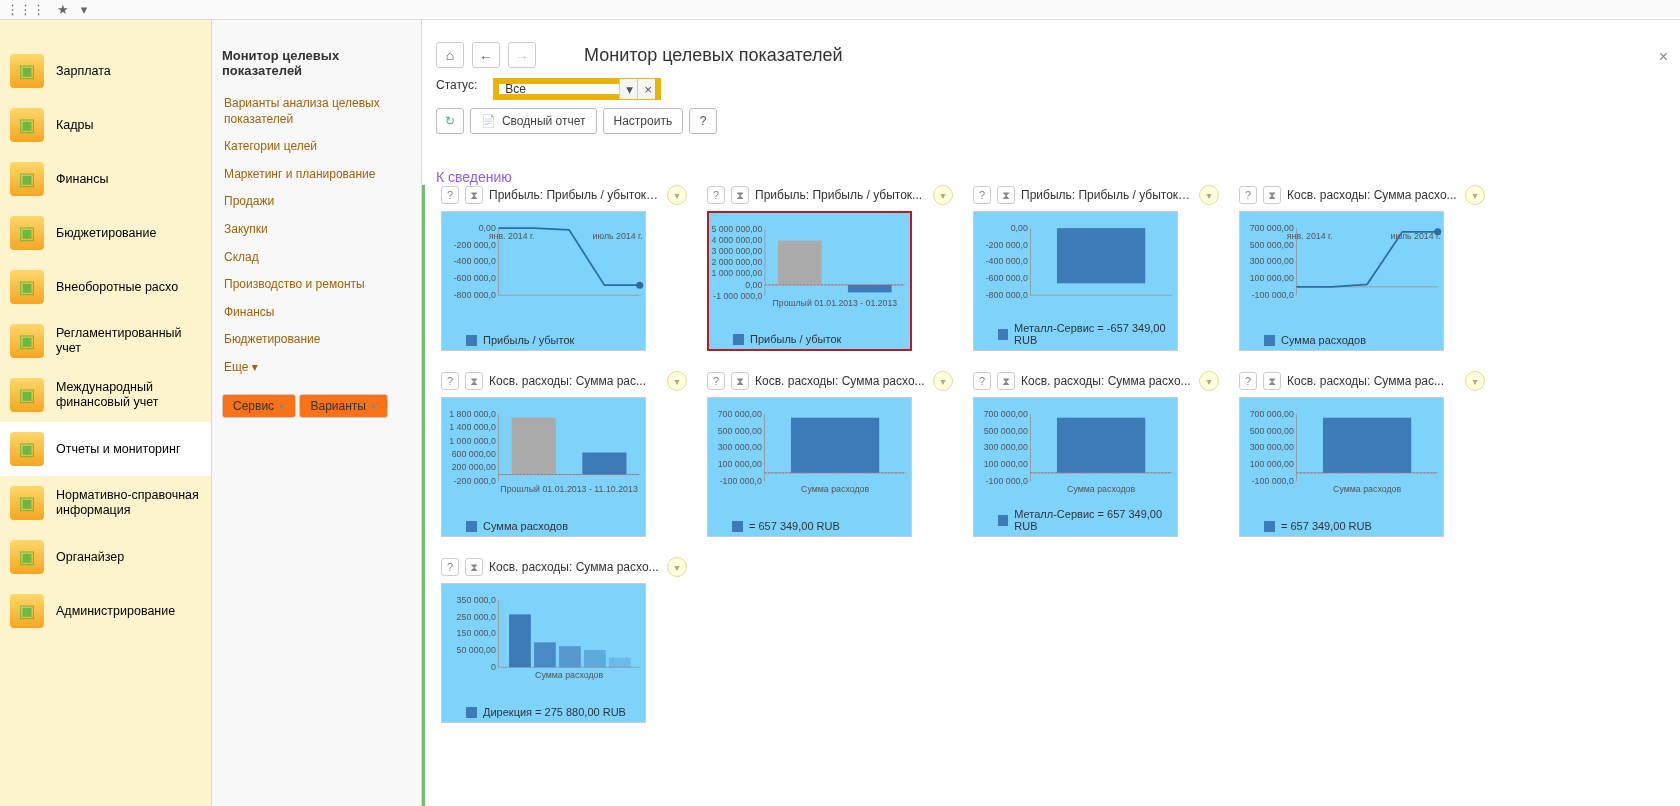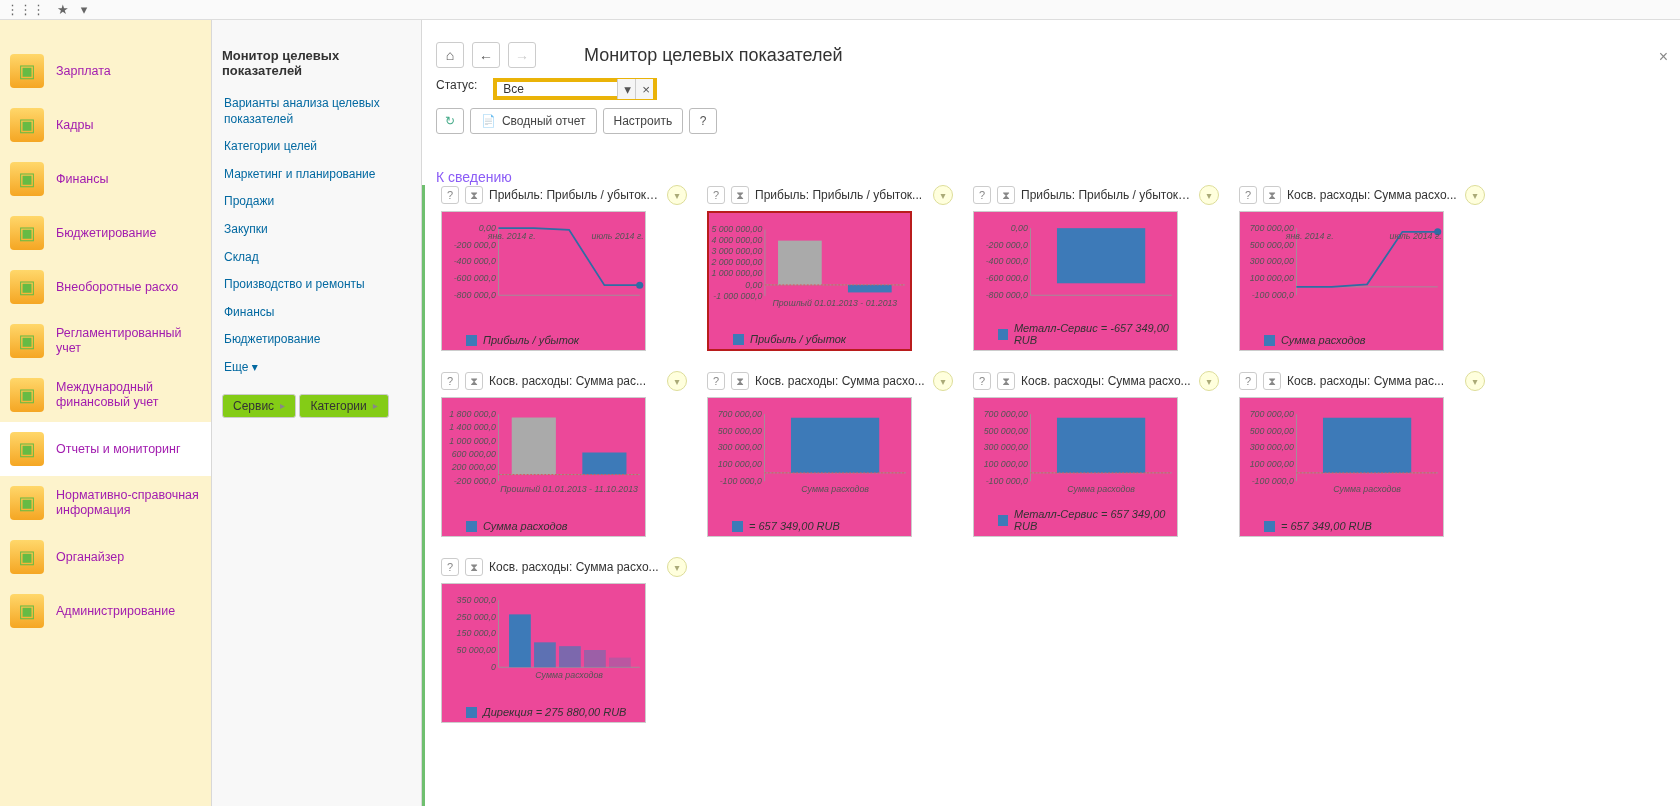--- a/index.html
+++ b/index.html
@@ -8,56 +8,56 @@
 
   
   .topbar { position: absolute; top: 0; left: 0; right: 0; height: 20px; background: #fafafa; border-bottom: 1px solid #ddd; display: flex; align-items: center; padding: 0 6px; gap: 12px; }
   .topbar span { color: #666; font-size: 13px; }
 
   
   .sidebar { width: 212px; background: #fdf3cc; border-right: 1px solid #d8d8d8; padding-top: 24px; overflow-y: auto; }
   .side-item { display: flex; align-items: center; padding: 8px 10px; gap: 12px; cursor: pointer; min-height: 54px; }
   .side-item.active { background: #fff; }
   .side-item .icon { width: 34px; height: 34px; flex: 0 0 34px; border-radius: 4px; background: linear-gradient(#ffd76a,#f5a623); display:flex; align-items:center; justify-content:center; color:#6b4; font-size:18px; }
-  .side-item .lbl { font-size: 12.5px; color: #a21caf; line-height: 1.2; }
+  .side-item .lbl { font-size: 12.5px; color: #000000; line-height: 1.2; }
 
   
   .subnav { width: 210px; background: #f8f8f8; border-right: 1px solid #d8d8d8; padding: 28px 10px 10px; overflow-y: auto; }
   .subnav-title { font-weight: bold; font-size: 13px; margin-bottom: 12px; color: #333; }
-  .subnav-link { padding: 6px 2px; color: #0369a1; cursor: pointer; line-height: 1.3; }
-  .subnav-btn { display:inline-flex; align-items:center; gap:6px; background:#84cc16; border:1px solid #ccc; border-radius:3px; padding:4px 10px; margin-top:8px; cursor:pointer; }
+  .subnav-link { padding: 6px 2px; color: #a16207; cursor: pointer; line-height: 1.3; }
+  .subnav-btn { display:inline-flex; align-items:center; gap:6px; background:#f97316; border:1px solid #ccc; border-radius:3px; padding:4px 10px; margin-top:8px; cursor:pointer; }
   .subnav-btn::after { content:'▸'; color:#888; font-size:10px; margin-left:auto; }
 
   
   .main { flex: 1; position: relative; padding-top: 18px; }
   .main-head { display:flex; align-items:center; gap:8px; padding: 4px 14px 6px; }
   .navbtn { width:28px; height:26px; border:1px solid #ccc; background:#fff; border-radius:3px; display:flex; align-items:center; justify-content:center; cursor:pointer; font-size:14px; color:#555;}
   .main-title { font-size:18px; margin-left:40px; color:#333; }
   .close-x { position:absolute; right:12px; top:28px; font-size:16px; color:#888; cursor:pointer;}
 
   .row-status { display:flex; align-items:flex-start; gap:16px; padding:4px 14px; }
-  .select-wrap { border:4px solid #eab308; background:#fff; display:inline-flex; align-items:center; height:22px; }
+  .select-wrap { border:6px solid #eab308; background:#fff; display:inline-flex; align-items:center; height:22px; }
   .select-wrap span { padding:0 6px; min-width:120px; }
   .select-wrap button { width:18px; height:20px; border:none; border-left:1px solid #ccc; background:#f5f5f5; cursor:pointer; color:#555;}
 
   .row-buttons { display:flex; align-items:center; gap:6px; padding:4px 14px 8px; }
   .sqbtn { height:26px; border:1px solid #bbb; background:#fff; border-radius:3px; padding:0 10px; display:inline-flex; align-items:center; gap:6px; cursor:pointer; color:#444;}
   .sqbtn.icon-only { width:28px; padding:0; justify-content:center; color:#4a8; }
 
   .section-label { color:#8b5cf6; padding:2px 14px 6px; font-size:14px;margin-top:25px; }
 
   .content-scroll { position:absolute; top:165px; bottom:0; left:0; right:0; overflow-y:scroll; border-left:3px solid #6fbf6f; padding-left:6px; }
   .grid { display:flex; flex-wrap:wrap; gap:20px 20px; padding:0 10px 20px; }
   .widget { width: 246px; }
   .widget-head { display:flex; align-items:center; gap:6px; margin-bottom:6px; }
   .whead-ico { width:18px; height:18px; border:1px solid #ccc; border-radius:3px; display:flex; align-items:center; justify-content:center; color:#888; font-size:11px; cursor:pointer;}
   .whead-title { flex:1; font-size:12px; color:#333; white-space:nowrap; overflow:hidden; text-overflow:ellipsis; }
   .whead-dd { width:20px; height:20px; border:1px solid #dd9; border-radius:50%; background:#ffd; color:#aa7; display:flex; align-items:center; justify-content:center; font-size:10px; cursor:pointer;}
 
-  .chartbox { width:205px; height:140px; border:1px solid #ccc; background:#ec4899; position:relative;font-style:italic; }
+  .chartbox { width:205px; height:140px; border:1px solid #ccc; background:#7dd3fc; position:relative; }
   .widget.selected .chartbox { border:2px solid #b91c1c; }
   .chart-svg { width:100%; height:110px; display:block; }
   .legend { position:absolute; bottom:4px; left:24px; display:flex; align-items:center; gap:6px; font-size:11px; color:#333;}
   .legend .sw { width:11px; height:11px; background:#3d7ab8; display:inline-block; }
 
   
   .ytick { font-size:10px; fill:#555; text-anchor:end; }
   .xtick { font-size:10px; fill:#555; text-anchor:middle; }
   .line-series { fill:none; stroke:#2e6da4; stroke-width:2; }
   .dot { fill:#2e6da4; }
@@ -136,21 +136,21 @@
         <div class="subnav-link">Производство и ремонты</div>
         <div class="subnav-link">Финансы</div>
         <div class="subnav-link">Бюджетирование</div>
         <div class="subnav-link">Еще ▾</div>
       </div>
     <div style="height:4px"></div>
     <div class="subnav-btn">
         <span>Сервис</span>
       </div>
     <div class="subnav-btn">
-        <span>Категории</span>
+        <span>Варианты</span>
       </div>
   </div>
 
   <div class="main">
     <div class="close-x">×</div>
     <div class="main-head">
       <div class="navbtn">⌂</div>
       <div class="navbtn">←</div>
       <div class="navbtn" style="color:#ccc">→</div>
       <div class="main-title">Монитор целевых показателей</div>

